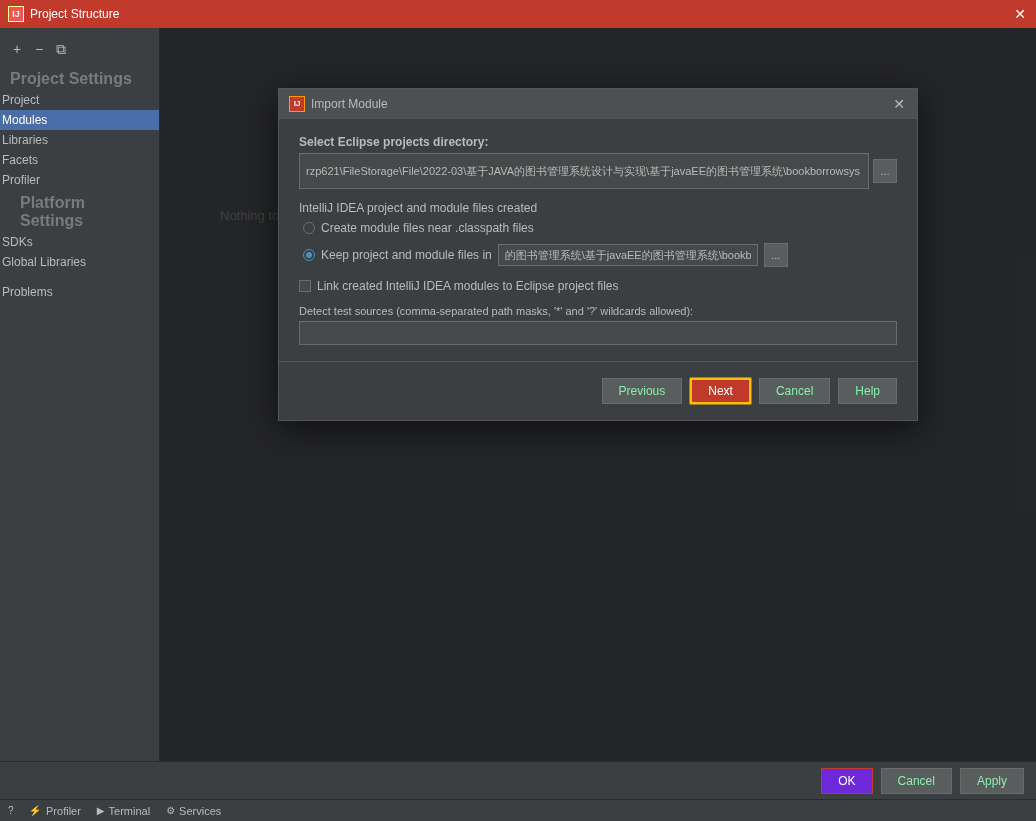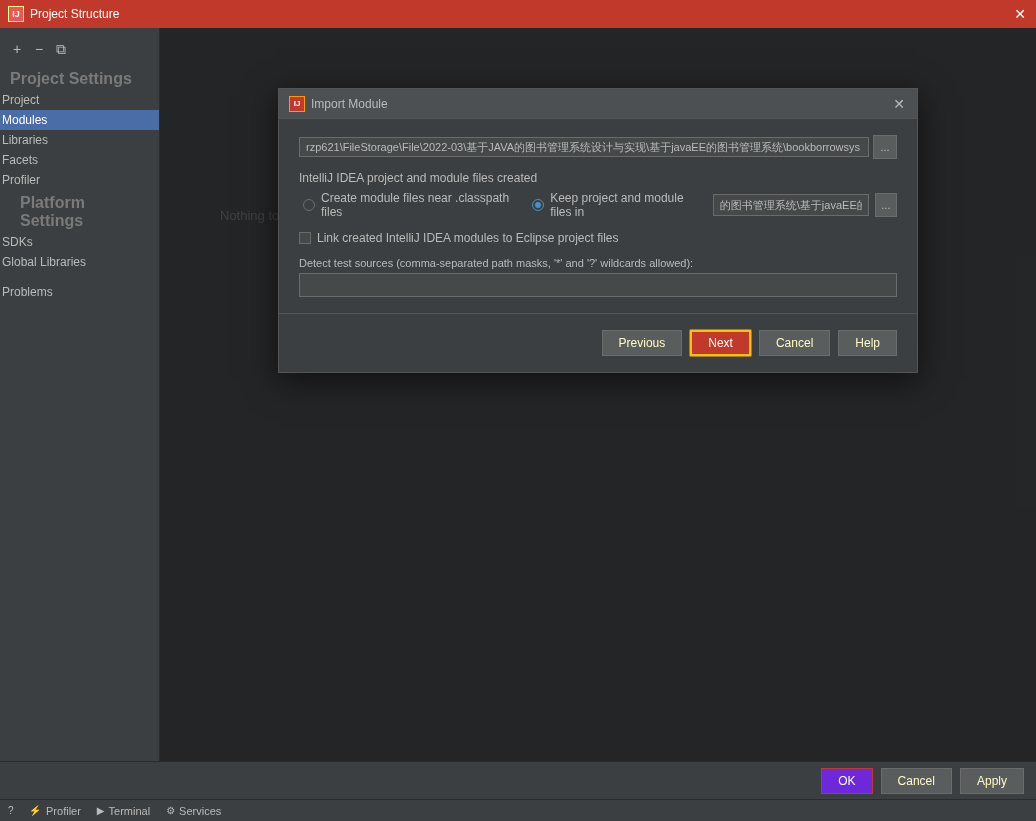--- a/index.html
+++ b/index.html
@@ -207,45 +207,44 @@
       align-items: center;
       gap: 4px;
     }
     .directory-input {
       flex: 1;
       background: #45494a;
       border: 1px solid #6b6b6b;
       color: #bababa;
       padding: 3px 6px;
       font-size: 11px;
-      height: 20px;
+      height: 36px;
       outline: none;
     }
     .browse-btn {
       width: 24px; height: 24px;
       background: #5a5d5e;
       border: 1px solid #6b6b6b;
       color: #bababa;
       font-size: 11px;
       cursor: pointer;
       display: flex; align-items: center; justify-content: center;
     }
 
     .section-title {
       color: #bababa;
       font-size: 12px;
       margin-bottom: 6px;
     }
 
     .radio-group {
       display: flex;
-      flex-direction: row;
+      flex-direction: column;
       gap: 8px;
       padding-left: 4px;
-      align-items: flex-end;
     }
     .radio-item {
       display: flex;
       align-items: center;
       gap: 6px;
     }
     .radio-circle {
       width: 12px; height: 12px;
       border-radius: 50%;
       border: 1px solid #6b6b6b;
@@ -316,21 +315,21 @@
       display: flex;
       justify-content: flex-end;
       gap: 8px;
       border-top: 1px solid #555;
     }
     .btn {
       height: 26px;
       padding: 0 16px;
       border: 1px solid #6b6b6b;
       background: #5a5d5e;
-      color: #fef9c3;
+      color: #86efac;
       font-size: 12px;
       cursor: pointer;
       display: flex; align-items: center; justify-content: center;
     }
     .btn-primary {
       background: #6d28d9;
       border-color: #c0392b;
       color: #ffffff;
     }
     .btn-next {
@@ -435,20 +434,21 @@
                 <span>IJ</span>
               </div>
               <span class="dialog-title-text">Import Module</span>
             </div>
             <div class="dialog-close-btn">✕</div>
           </div>
 
           <div class="dialog-body">
 
             <div>
+              <div class="dialog-section-label">Select Eclipse projects directory:</div>
               <div class="directory-input-row">
                 <input class="directory-input" type="text" value="rzp621\FileStorage\File\2022-03\基于JAVA的图书管理系统设计与实现\基于javaEE的图书管理系统\bookborrowsys" style="">
                 <div class="browse-btn">...</div>
               </div>
             </div>
 
             <div>
               <div class="section-title">IntelliJ IDEA project and module files created</div>
               <div class="radio-group">
 

